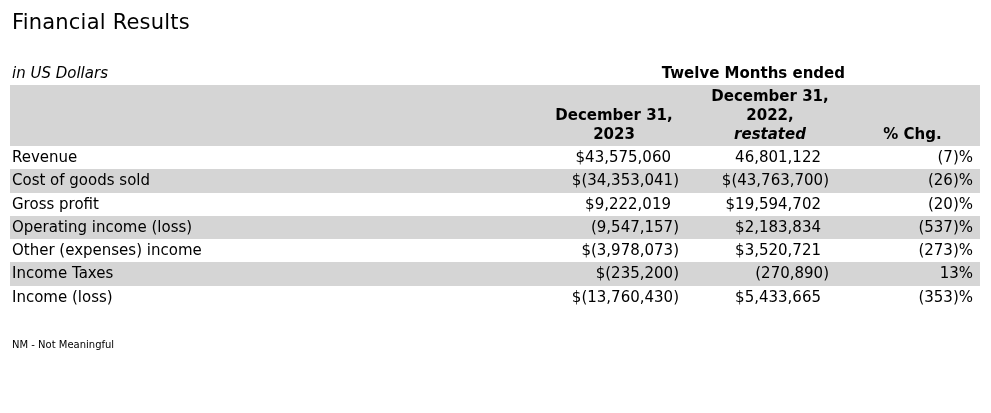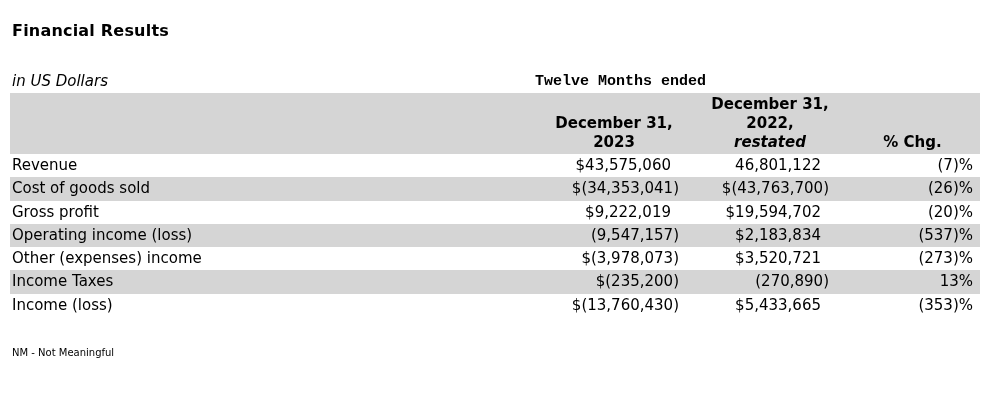--- a/index.html
+++ b/index.html
@@ -6,36 +6,36 @@
   * { box-sizing:border-box; }
   html,body { margin:0; padding:0; background:#ffffff; }
   body {
     width:991px; height:413px; overflow:hidden;
     font-family:"DejaVu Sans", sans-serif;
     color:var(--ink);
     font-size:15px;
   }
   .page { padding:11px 11px 0 10px; }
   h1.title {
-    font-size:16px; line-height:19px; font-weight:bold;
-    margin:10px 0 0 2px; letter-spacing:0.2px;
+    font-size:21px; line-height:19px; font-weight:normal;
+    margin:2px 0 0 2px; letter-spacing:0.2px;
   }
   table.fin {
     border-collapse:collapse; table-layout:fixed;
     width:970px; margin-top:25px;
   }
   col.c1 { width:523px; }
   col.c2 { width:162px; }
   col.c3 { width:150px; }
   col.c4 { width:135px; }
 
   
   tr.prehead td { height:28px; vertical-align:bottom; padding:0 0 3px 2px; }
   td.units { font-style:italic; }
-  td.period { font-weight:bold; text-align:left; padding-left:0;font-family:Liberation Mono, monospace; }
+  td.period { font-weight:bold; text-align:right; padding-left:0; }
 
   
   tr.colhead th {
     background:var(--band);
     height:60px; vertical-align:bottom;
     font-weight:bold; font-size:15px; line-height:19px;
     text-align:center; padding:2px 0 2px 0;
     white-space:pre-line;
   }
   tr.colhead th .restated { font-style:italic; display:block; }

